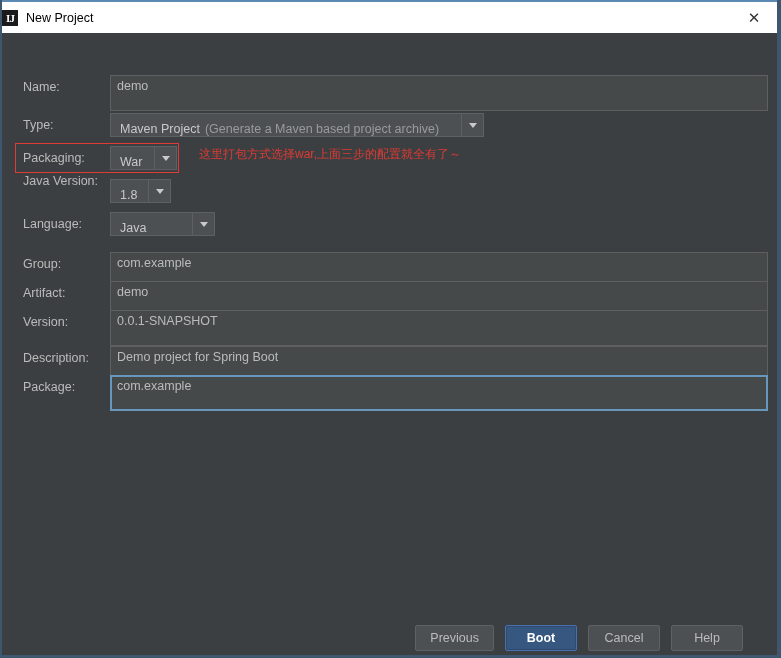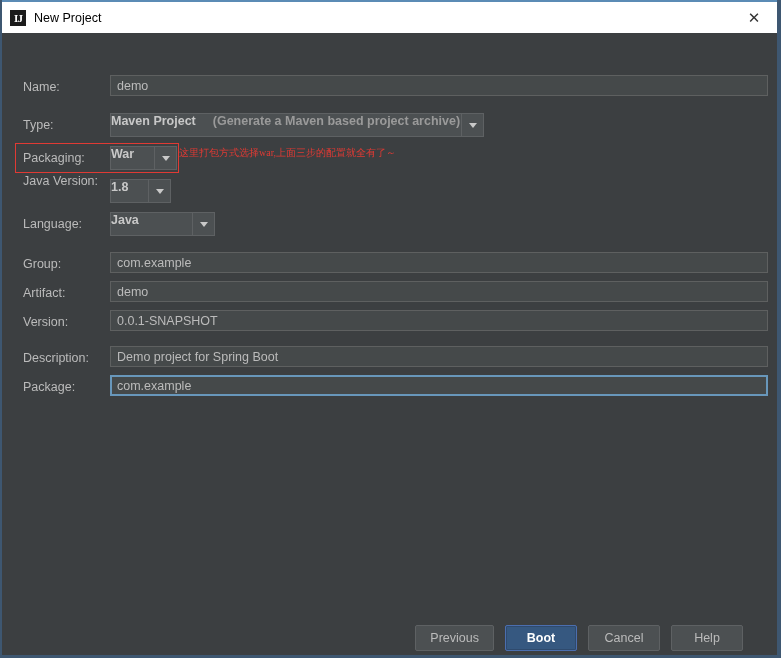--- a/index.html
+++ b/index.html
@@ -35,21 +35,20 @@
     height: 33px;
     background: #ffffff;
     border-top: 2px solid #5b8bb5;
     box-sizing: border-box;
     display: flex;
     align-items: center;
   }
   .title-left {
     display: flex;
     align-items: center;
-    padding-left: 8px;
     gap: 8px;
     flex: 1 1 auto;
     min-width: 0;
   }
   .app-icon {
     width: 16px; height: 16px;
     background: #1b1b1b;
     color: #ffffff;
     font-size: 11px;
     line-height: 16px;
@@ -93,21 +92,21 @@
     font-size: 12.5px;
     color: #bbbbbb;
     white-space: nowrap;
     line-height: 24px;
     text-align: center;
   }
 
   .field {
     position: absolute;
     left: 108px;
-    height: 21px;
+    height: 36px;
     box-sizing: border-box;
     background: #45494a;
     border: 1px solid #5e6060;
     color: #bbbbbb;
     font-size: 12.5px;
     line-height: 20px;
     padding: 0 6px;
     white-space: nowrap;
     overflow: hidden;
   }
@@ -125,26 +124,26 @@
     height: 24px;
     box-sizing: border-box;
     background: #4c5052;
     border: 1px solid #5e6163;
     display: flex;
     align-items: stretch;
   }
   .combo-value {
     flex: 1 1 auto;
     display: flex;
-    align-items: flex-start;
+    align-items: flex-end;
+    padding-left: 9px;
     font-size: 12.5px;
     color: #c8c8c8;
     white-space: nowrap;
     overflow: hidden;
-    font-weight: bold;
   }
   .combo-value .muted { color: #9a9a9a; }
   .combo-arrow {
     flex: none;
     width: 21px;
     border-left: 1px solid #5e6163;
     display: flex;
     align-items: center;
     justify-content: center;
   }
@@ -162,26 +161,26 @@
     left: 13px;
     top: 110px;
     width: 164px;
     height: 30px;
     border: 1px solid #e03a34;
     box-sizing: border-box;
     pointer-events: none;
   }
   .annotation {
     position: absolute;
-    left: 177px;
+    left: 197px;
     top: 113px;
-    font-size: 10px;
+    font-size: 12px;
     color: #e03a34;
     white-space: nowrap;
-    font-family: Liberation Serif, serif;
+    font-family: Liberation Sans, sans-serif;
   }
 
   
   .footer {
     position: absolute;
     left: 0;
     top: 588px;
     width: 775px;
     height: 34px;
     display: flex;
@@ -230,21 +229,21 @@
 
   <div class="content">
 
     <div class="lbl" style="top:42px">Name:</div>
     <div class="field wide" style="top:42px">demo</div>
 
     <div class="lbl" style="top:80px">Type:</div>
     <div class="combo" style="top:80px; width:374px">
       <span class="combo-value">
         <span>Maven Project</span>
-        <span class="muted" style="margin-left:17px">(Generate a Maven based project archive)</span>
+        <span class="muted" style="margin-left:5px">(Generate a Maven based project archive)</span>
       </span>
       <span class="combo-arrow">
           <i></i>
         </span>
     </div>
 
     <div class="lbl" style="top:113px">Packaging:</div>
     <div class="combo" style="top:113px; width:67px">
       <span class="combo-value">War</span>
       <span class="combo-arrow">

